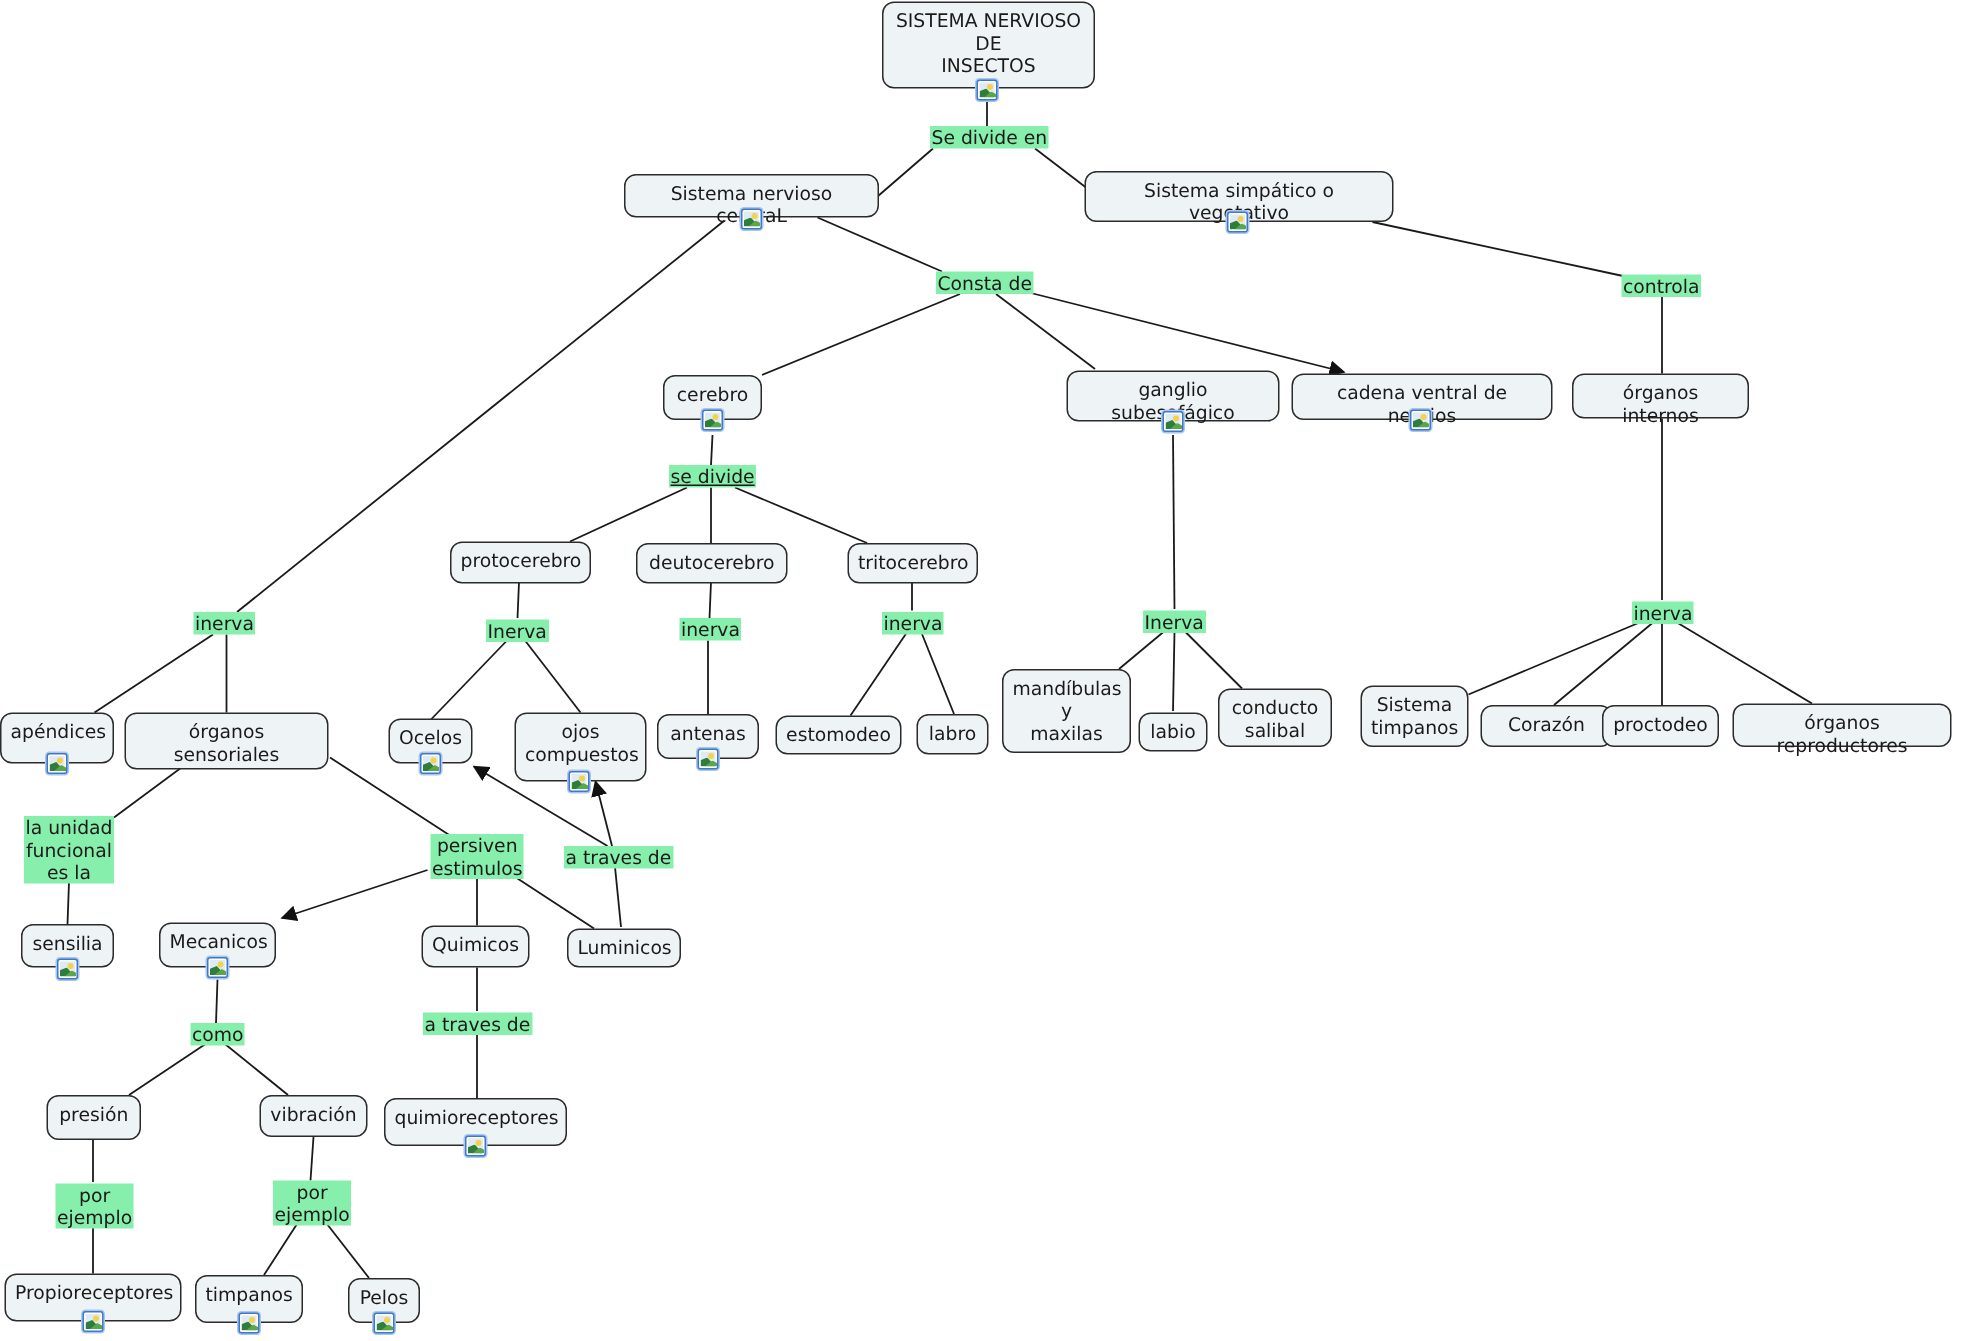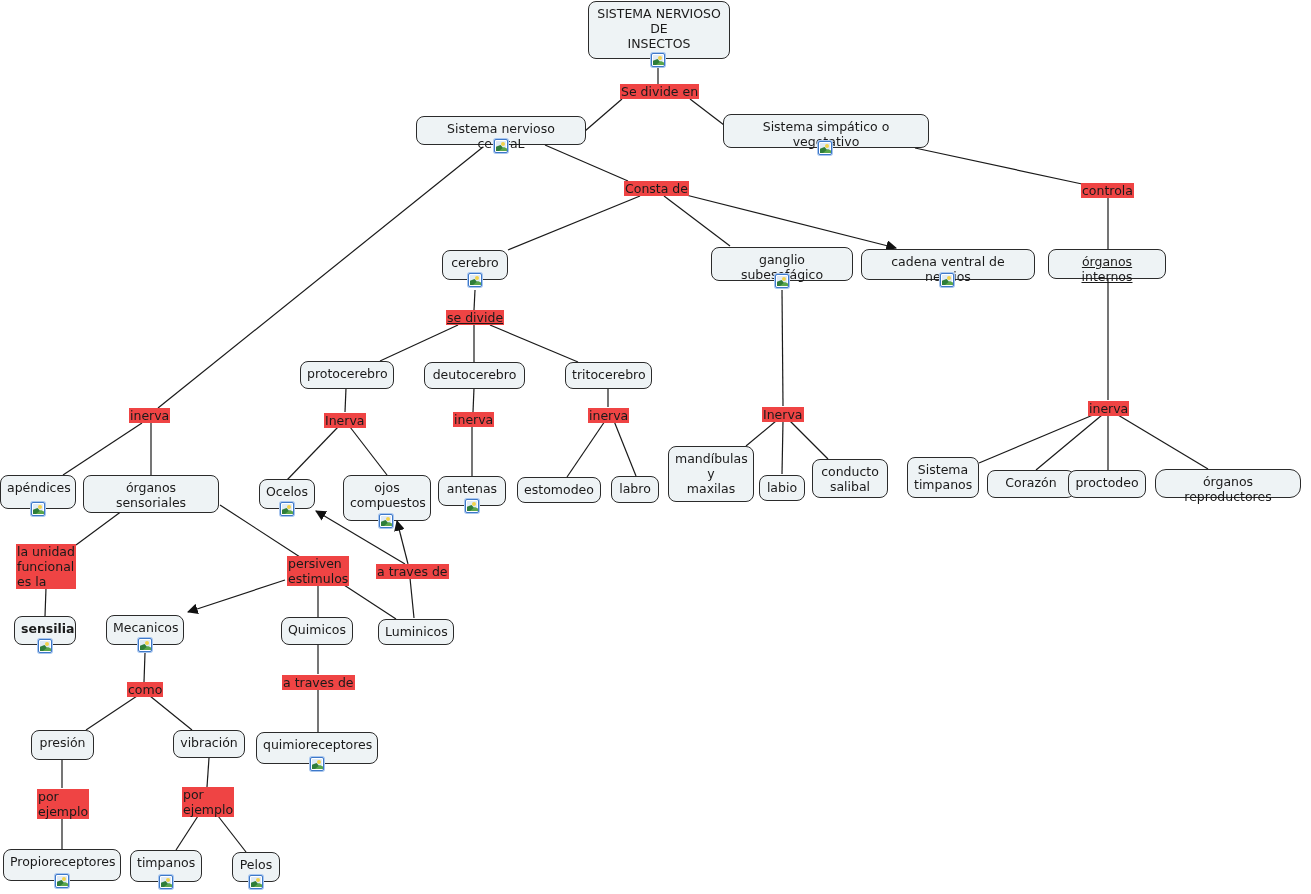--- a/index.html
+++ b/index.html
@@ -11,21 +11,21 @@
           cursor:pointer; }
   .node .lbl { display:block; }
   .img-icon { position:absolute; width:14px; height:14px; box-sizing:border-box; border:1px solid #3d78c9;
               border-radius:2px; background:#ffffff; box-shadow:0 0 0 1px #a9c6ee; overflow:hidden; cursor:pointer; }
   .img-icon .sky { position:absolute; left:1px; top:1px; right:1px; bottom:1px; background:#dfeaf5; }
   .img-icon .sun { position:absolute; right:2px; top:2px; width:4px; height:4px; border-radius:50%; background:#f2d34b; }
   .img-icon .hill { position:absolute; left:1px; bottom:1px; width:10px; height:6px; background:#2f7d3a;
                     clip-path:polygon(0 100%, 0 30%, 45% 0, 100% 100%); }
   .img-icon .hill2 { position:absolute; left:4px; bottom:1px; width:8px; height:4px; background:#5aa64b;
                      clip-path:polygon(0 100%, 60% 0, 100% 40%, 100% 100%); }
-  .link { position:absolute; background:#ef4444; line-height:15px; white-space:pre-line;
+  .link { position:absolute; background:#86efac; text-align:center; line-height:15px; white-space:pre-line;
           padding:0 1px; }
 </style>
 </head>
 <body>
 
 <svg id="edges" xmlns="http://www.w3.org/2000/svg">
   <defs>
     <marker id="arrow" viewBox="0 0 10 10" refX="9" refY="5" markerWidth="9" markerHeight="9" orient="auto-start-reverse">
       <path d="M0,0 L10,5 L0,10 z" fill="#111"></path>
     </marker>
@@ -87,21 +87,21 @@
 </svg>
 
 <div class="node" style="left:588px;top:1px;width:142px;height:58px;"><span class="lbl">SISTEMA NERVIOSO
 DE
 INSECTOS</span></div>
 <div class="node" style="left:416px;top:116px;width:170px;height:29px;"><span class="lbl">Sistema nervioso centraL</span></div>
 <div class="node" style="left:723px;top:114px;width:206px;height:34px;"><span class="lbl">Sistema simpático o vegetativo</span></div>
 <div class="node" style="left:442px;top:250px;width:66px;height:30px;"><span class="lbl">cerebro</span></div>
 <div class="node" style="left:711px;top:247px;width:142px;height:34px;"><span class="lbl">ganglio subesofágico</span></div>
 <div class="node" style="left:861px;top:249px;width:174px;height:31px;"><span class="lbl">cadena ventral de nervios</span></div>
-<div class="node" style="left:1048px;top:249px;width:118px;height:30px;text-decoration:underline;"><span class="lbl">órganos internos</span></div>
+<div class="node" style="left:1048px;top:249px;width:118px;height:30px;"><span class="lbl">órganos internos</span></div>
 <div class="node" style="left:300px;top:361px;width:94px;height:28px;"><span class="lbl">protocerebro</span></div>
 <div class="node" style="left:424px;top:362px;width:101px;height:27px;"><span class="lbl">deutocerebro</span></div>
 <div class="node" style="left:565px;top:362px;width:87px;height:27px;"><span class="lbl">tritocerebro</span></div>
 <div class="node" style="left:0px;top:475px;width:76px;height:34px;"><span class="lbl">apéndices</span></div>
 <div class="node" style="left:83px;top:475px;width:136px;height:38px;"><span class="lbl">órganos sensoriales</span></div>
 <div class="node" style="left:259px;top:479px;width:56px;height:30px;"><span class="lbl">Ocelos</span></div>
 <div class="node" style="left:343px;top:475px;width:88px;height:46px;"><span class="lbl">ojos
 compuestos</span></div>
 <div class="node" style="left:438px;top:476px;width:68px;height:30px;"><span class="lbl">antenas</span></div>
 <div class="node" style="left:517px;top:477px;width:84px;height:26px;"><span class="lbl">estomodeo</span></div>
@@ -109,22 +109,22 @@
 <div class="node" style="left:668px;top:446px;width:86px;height:56px;"><span class="lbl">mandíbulas
 y
 maxilas</span></div>
 <div class="node" style="left:759px;top:475px;width:46px;height:26px;"><span class="lbl">labio</span></div>
 <div class="node" style="left:812px;top:459px;width:76px;height:39px;"><span class="lbl">conducto
 salibal</span></div>
 <div class="node" style="left:907px;top:457px;width:72px;height:41px;"><span class="lbl">Sistema
 timpanos</span></div>
 <div class="node" style="left:987px;top:470px;width:88px;height:28px;"><span class="lbl">Corazón</span></div>
 <div class="node" style="left:1068px;top:470px;width:78px;height:28px;"><span class="lbl">proctodeo</span></div>
-<div class="node" style="left:1155px;top:469px;width:146px;height:29px;border-radius:11px;"><span class="lbl">órganos reproductores</span></div>
-<div class="node" style="left:14px;top:616px;width:62px;height:29px;font-weight:bold;"><span class="lbl">sensilia</span></div>
+<div class="node" style="left:1155px;top:469px;width:146px;height:29px;"><span class="lbl">órganos reproductores</span></div>
+<div class="node" style="left:14px;top:616px;width:62px;height:29px;"><span class="lbl">sensilia</span></div>
 <div class="node" style="left:106px;top:615px;width:78px;height:30px;text-align:right;"><span class="lbl">Mecanicos</span></div>
 <div class="node" style="left:281px;top:617px;width:72px;height:28px;"><span class="lbl">Quimicos</span></div>
 <div class="node" style="left:378px;top:619px;width:76px;height:26px;"><span class="lbl">Luminicos</span></div>
 <div class="node" style="left:31px;top:730px;width:63px;height:30px;"><span class="lbl">presión</span></div>
 <div class="node" style="left:173px;top:730px;width:72px;height:28px;"><span class="lbl">vibración</span></div>
 <div class="node" style="left:256px;top:732px;width:122px;height:32px;"><span class="lbl">quimioreceptores</span></div>
 <div class="node" style="left:3px;top:849px;width:118px;height:32px;"><span class="lbl">Propioreceptores</span></div>
 <div class="node" style="left:130px;top:850px;width:72px;height:32px;"><span class="lbl">timpanos</span></div>
 <div class="node" style="left:232px;top:852px;width:48px;height:30px;"><span class="lbl">Pelos</span></div>
 

